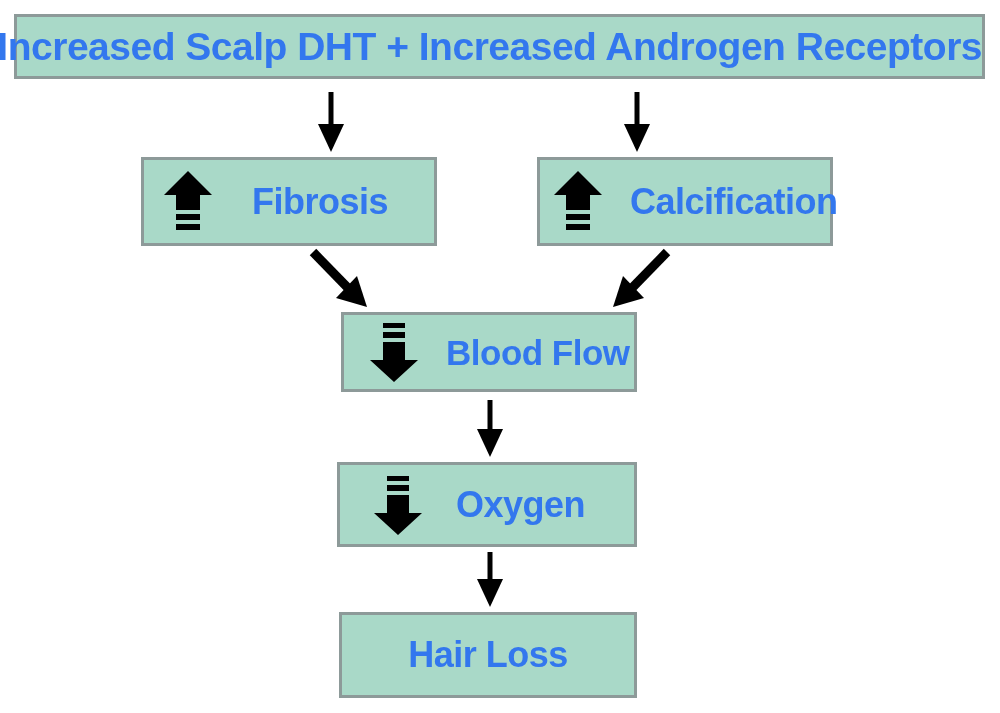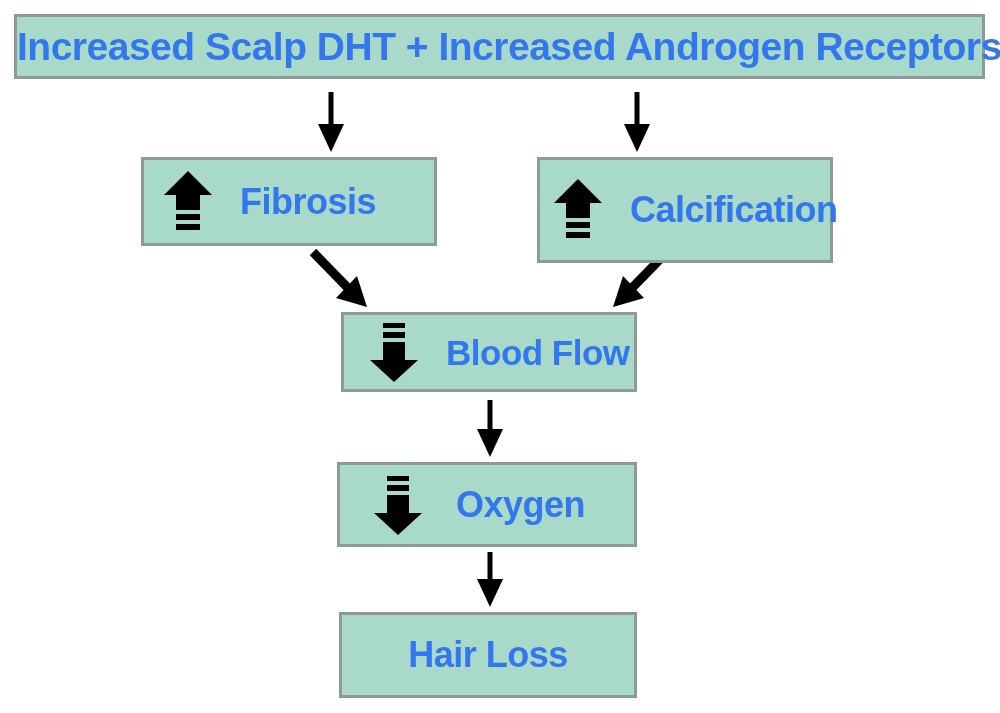--- a/index.html
+++ b/index.html
@@ -33,32 +33,32 @@
   }
   .node .label {
     color: #3377ee;
     font-weight: bold;
     white-space: nowrap;
     line-height: 1;
   }
   
   #node-title {
     left: 14px; top: 14px; width: 971px; height: 65px;
-    justify-content: flex-start;
+    justify-content: flex-end;
   }
   #node-title .label { font-size: 39px; }
 
   #node-fibrosis {
     left: 141px; top: 157px; width: 296px; height: 89px;
     padding-left: 18px;
   }
-  #node-fibrosis .label { font-size: 36px; margin-left: 26px; }
+  #node-fibrosis .label { font-size: 36px; margin-left: 38px; }
 
   #node-calcification {
-    left: 537px; top: 157px; width: 296px; height: 106px;
+    left: 537px; top: 157px; width: 296px; height: 89px;
     padding-left: 12px;
   }
   #node-calcification .label { font-size: 36px; margin-left: 26px; }
 
   #node-bloodflow {
     left: 341px; top: 312px; width: 296px; height: 80px;
     padding-left: 24px;
   }
   #node-bloodflow .label { font-size: 35px; margin-left: 26px; }
 

